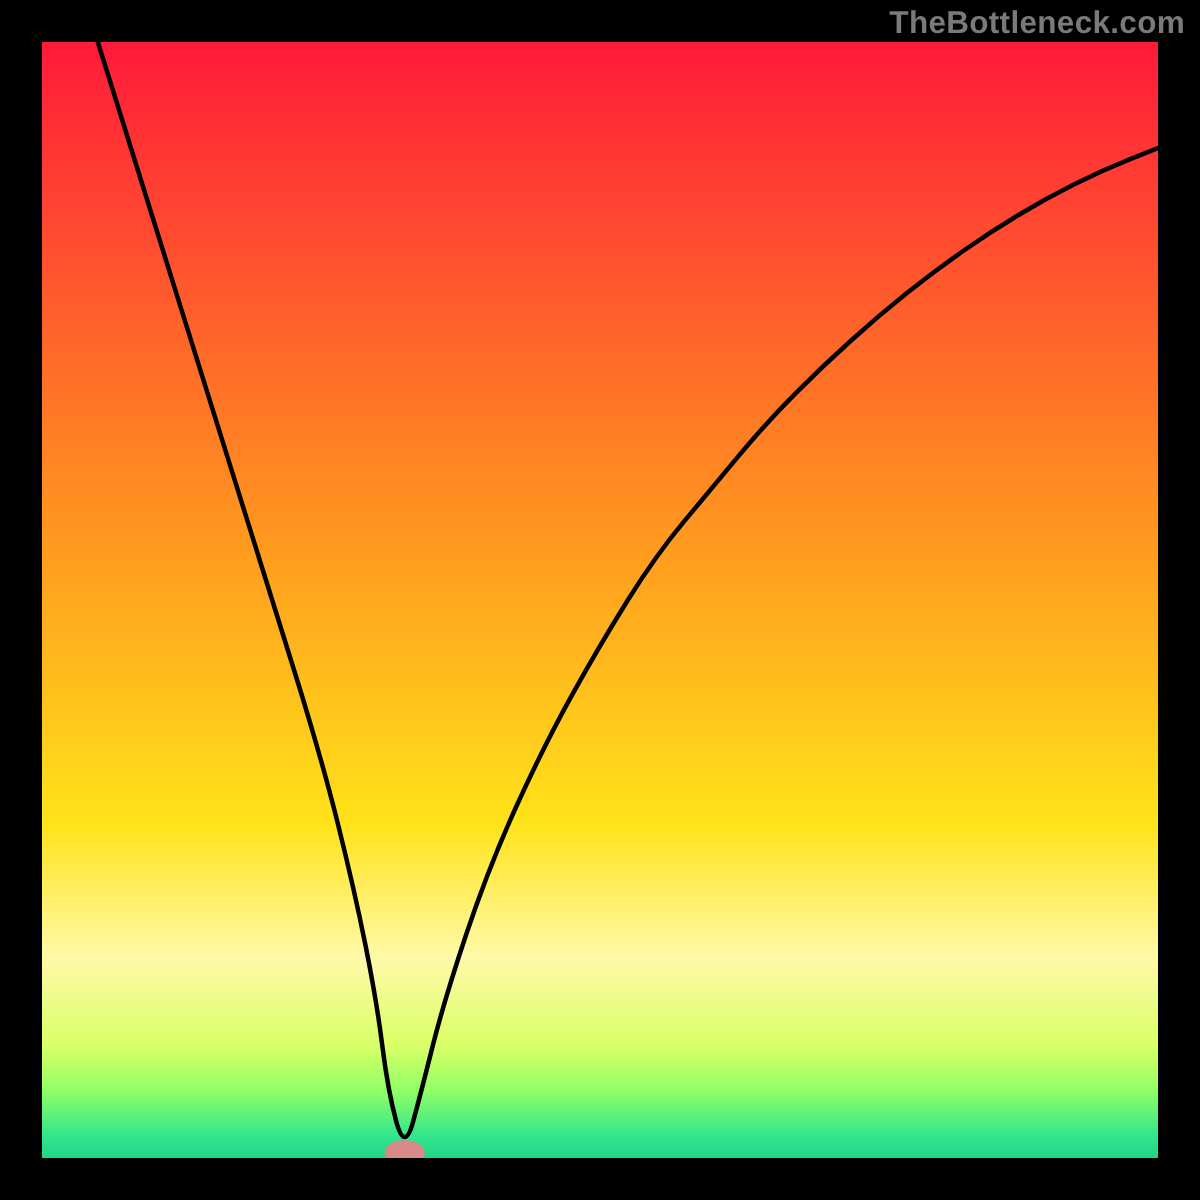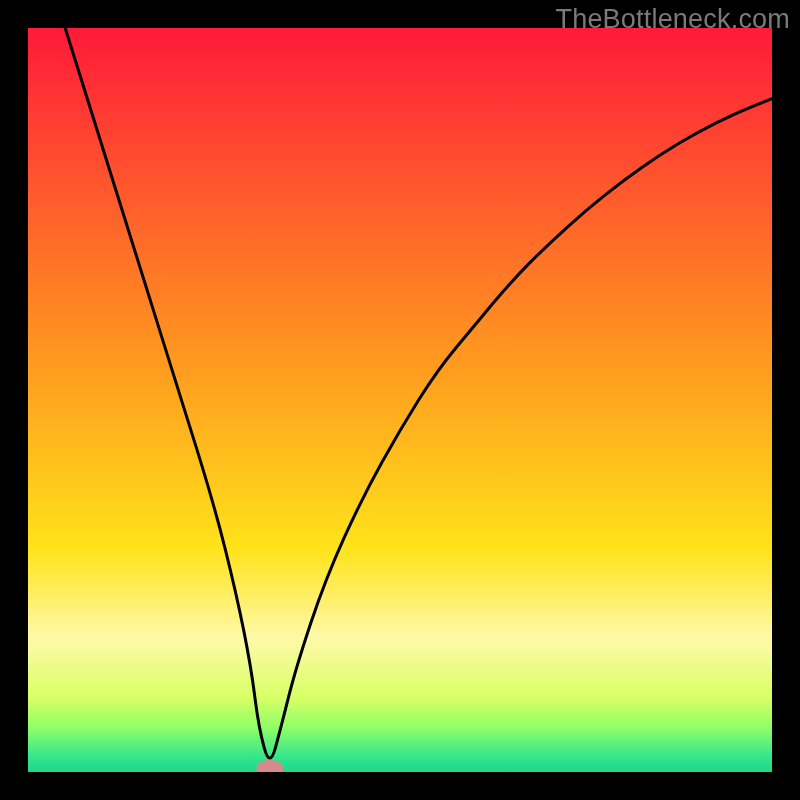--- a/index.html
+++ b/index.html
@@ -17,22 +17,22 @@
     top: 28px;
     width: 744px;
     height: 744px;
     background: #000;
   }
   .watermark {
     position: absolute;
     top: 4px;
     right: 10px;
     color: #7a7a7a;
-    font-size: 27px;
-    font-weight: 400;
+    font-size: 21px;
+    font-weight: 700;
     letter-spacing: 0.2px;
     z-index: 10;
     user-select: none;
   }
   svg {
     display: block;
   }
 </style>
 </head>
 <body>

